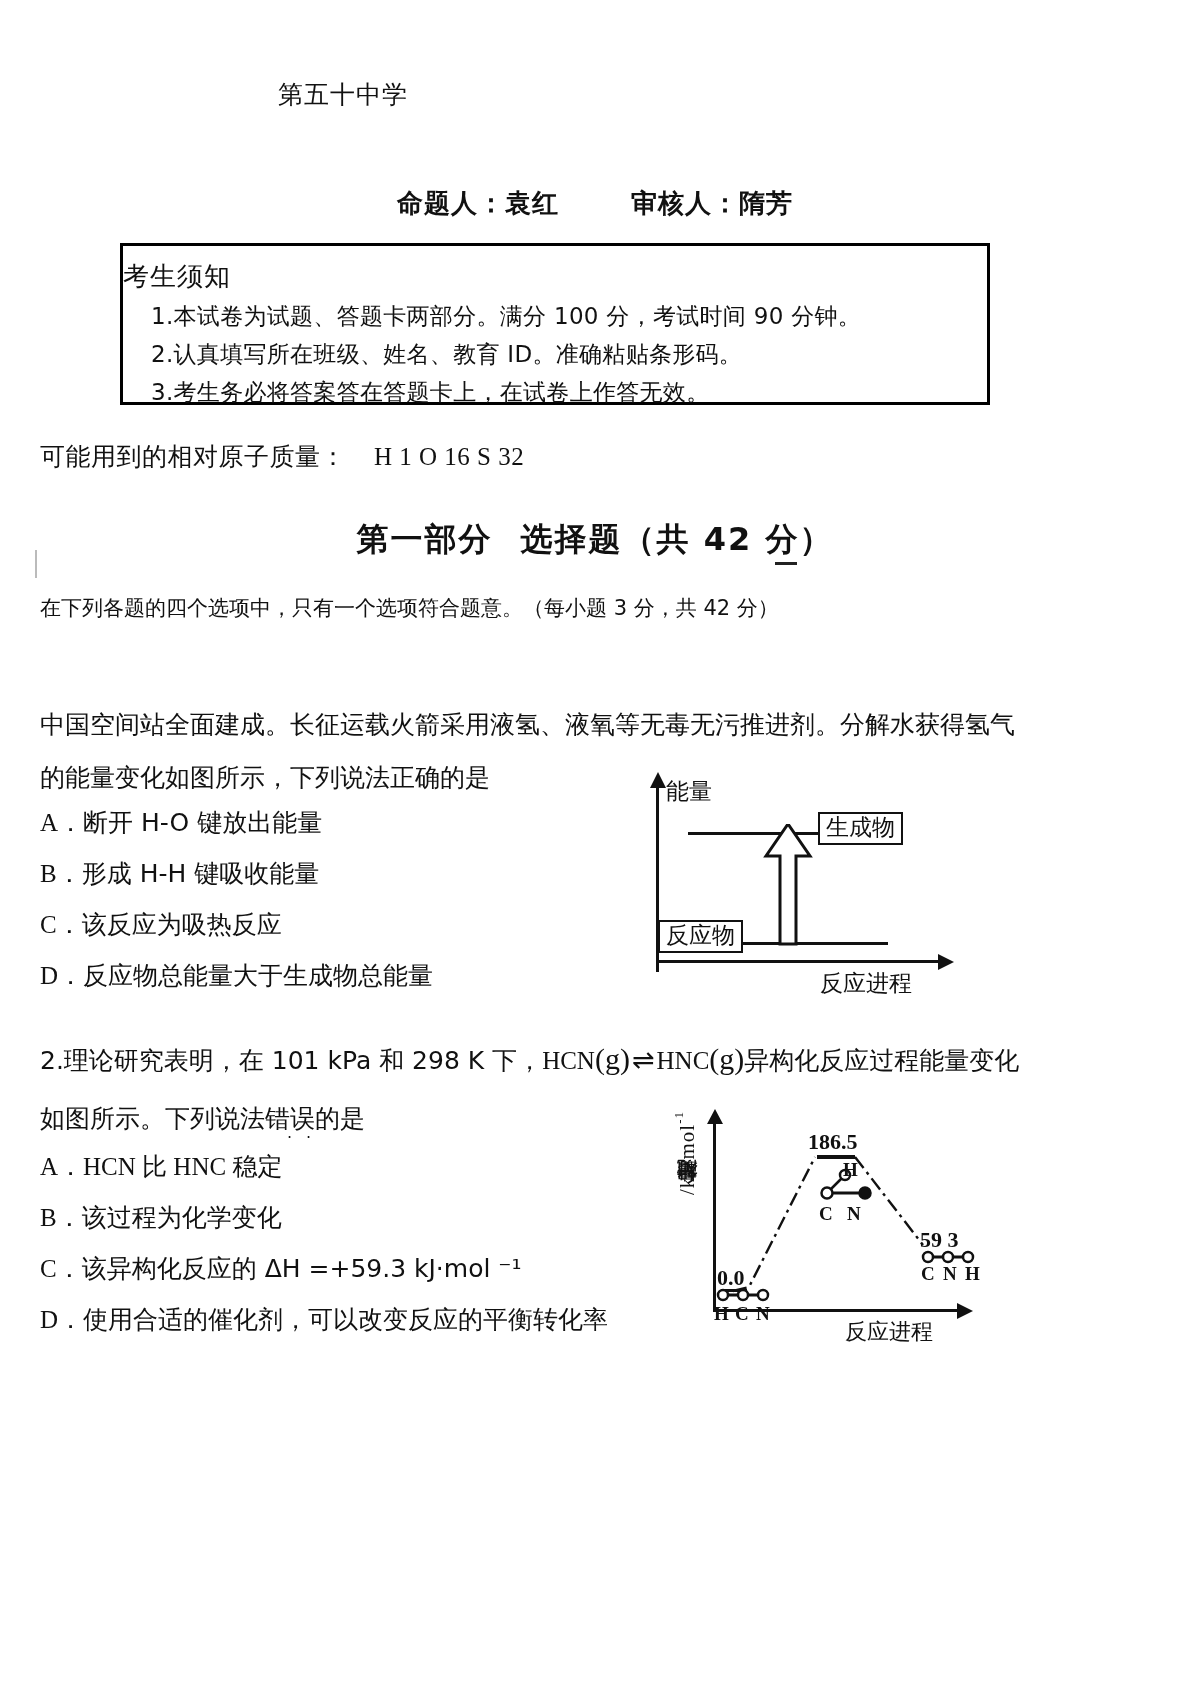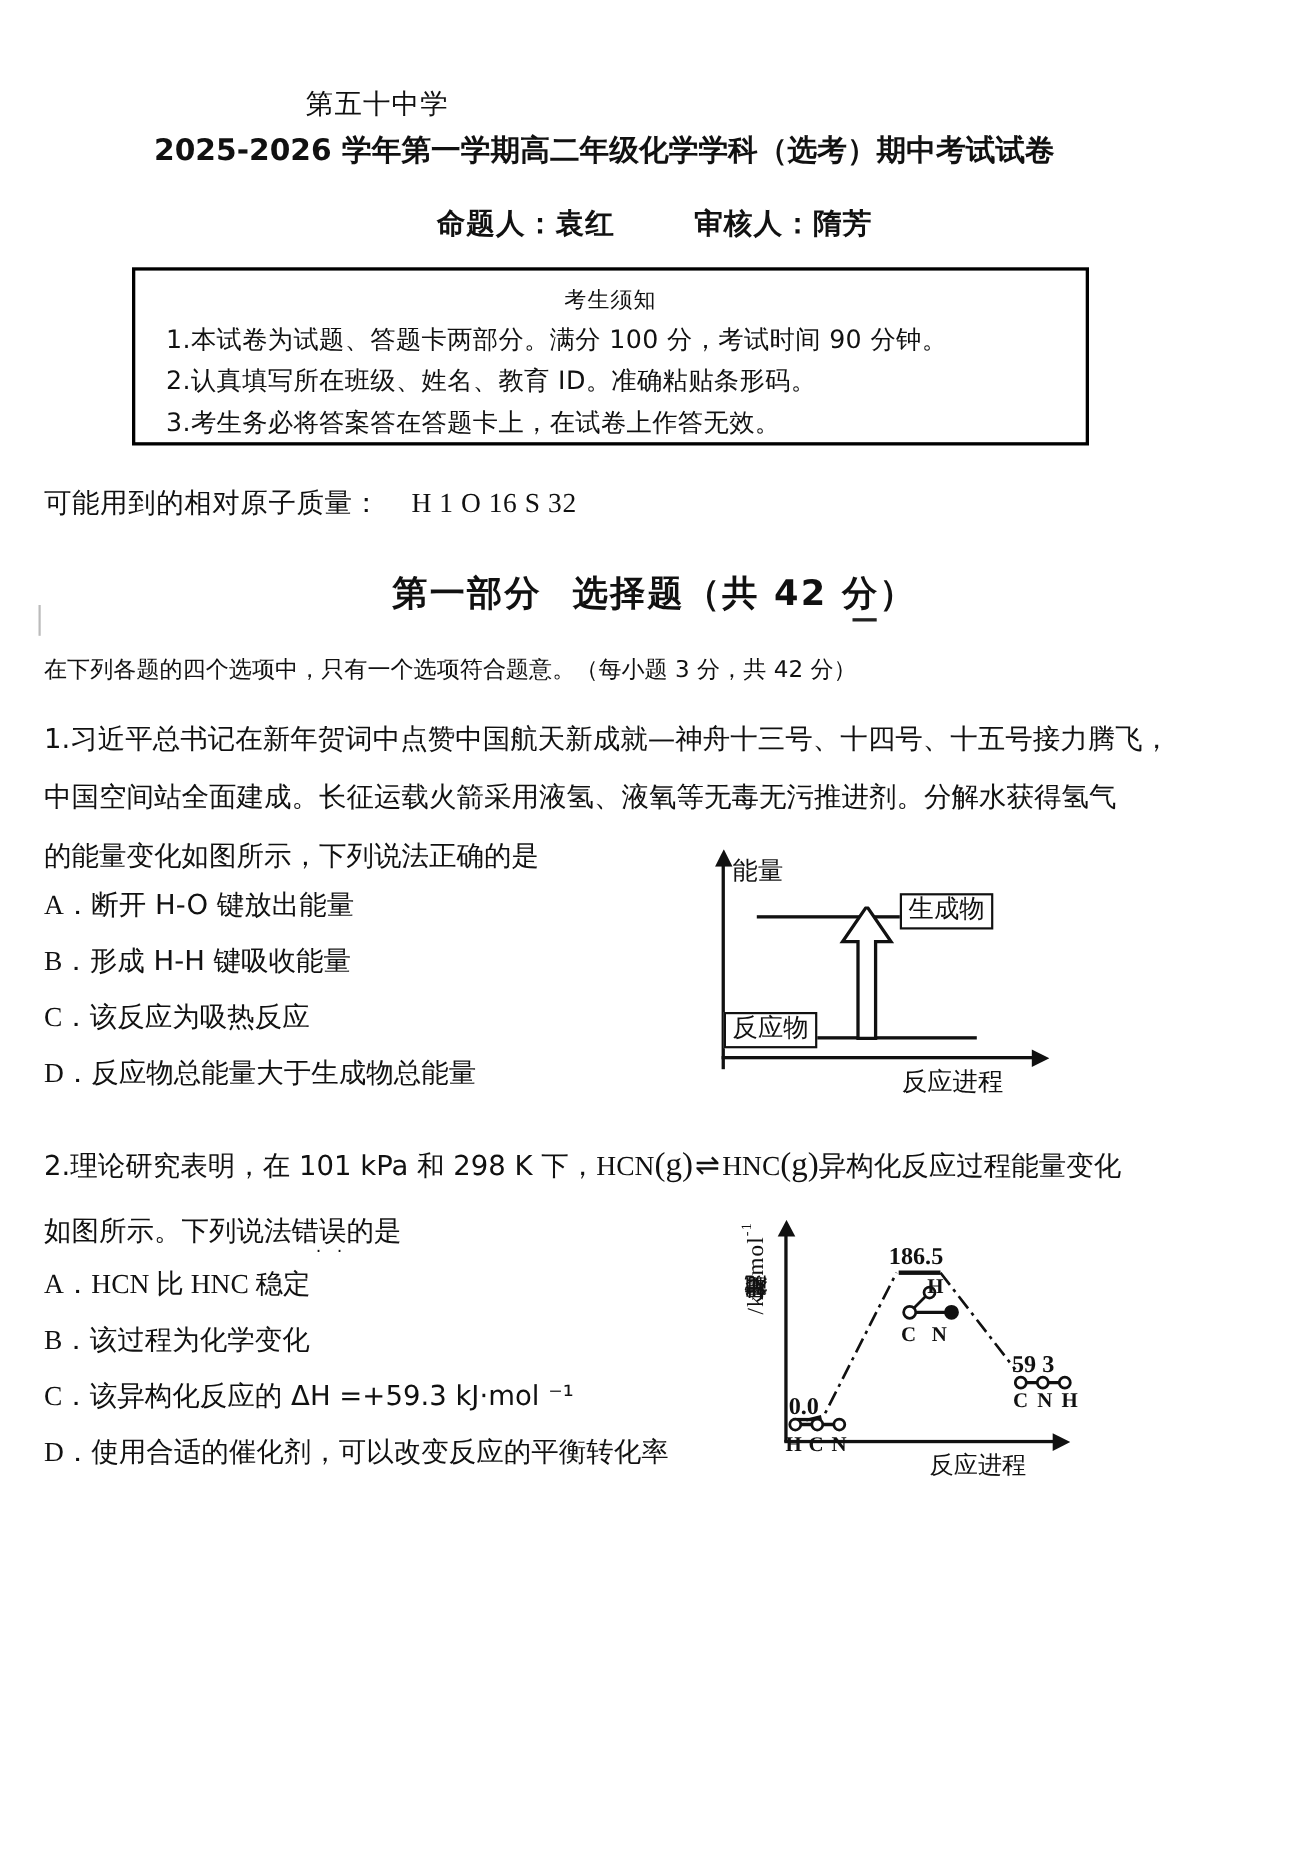--- a/index.html
+++ b/index.html
@@ -24,21 +24,21 @@
     text-align:center;font-size:26px;font-weight:bold;letter-spacing:1px;
   }
   .authors .gap{display:inline-block;width:52px;}
 
   
   .notice{
     position:absolute;left:120px;top:243px;width:870px;height:162px;
     border:3px solid #000;box-sizing:border-box;
   }
   .notice-title{
-    text-align:center;font-size:20px;margin-top:13px;letter-spacing:1px;
+    text-align:left;font-size:26px;margin-top:13px;letter-spacing:1px;
   }
   .notice-line{
     font-size:23px;margin:7px 0 0 28px;letter-spacing:0.3px;white-space:nowrap;
   }
 
   
   .masses{
     position:absolute;left:40px;top:440px;font-size:25px;letter-spacing:0.5px;
   }
   .masses .el{font-family:"Liberation Serif",serif;margin-left:28px;}
@@ -95,21 +95,20 @@
   .val{position:absolute;font-size:22px;font-weight:bold;font-family:"Liberation Serif",serif;white-space:nowrap;}
   .atom{position:absolute;font-size:19px;font-weight:bold;font-family:"Liberation Serif",serif;}
   .plateau{position:absolute;background:#111;height:4px;}
 </style>
 </head>
 <body>
 
 <div class="page">
 
   <div class="school">第五十中学</div>
-  <div class="maintitle">2025-2026 学年第一学期高二年级化学学科（选考）期中考试试卷</div>
   <div class="authors">
     <span>命题人：袁红</span>
     <span class="gap"></span>
     <span>审核人：隋芳</span>
   </div>
 
   <div class="notice">
     <div class="notice-title">考生须知</div>
     <div class="notice-line">1.本试卷为试题、答题卡两部分。满分 100 分，考试时间 90 分钟。</div>
     <div class="notice-line">2.认真填写所在班级、姓名、教育 ID。准确粘贴条形码。</div>
@@ -121,21 +120,20 @@
   </div>
 
   <div class="tick-artifact"></div>
   <div class="parttitle">
     <span>第一部分</span><span class="sp"></span><span>选择题（共 42 分）</span>
   </div>
   <div class="dash-artifact"></div>
 
   <div class="instruction">在下列各题的四个选项中，只有一个选项符合题意。（每小题 3 分，共 42 分）</div>
 
-  <div class="qtext" style="left:40px;top:655px;">1.习近平总书记在新年贺词中点赞中国航天新成就—神舟十三号、十四号、十五号接力腾飞，</div>
   <div class="qtext" style="left:40px;top:708px;">中国空间站全面建成。长征运载火箭采用液氢、液氧等无毒无污推进剂。分解水获得氢气</div>
   <div class="qtext" style="left:40px;top:761px;">的能量变化如图所示，下列说法正确的是</div>
 
   <div class="opt" style="left:40px;top:857px;">
     <span class="lab">B．</span><span>形成 H-H 键吸收能量</span>
   </div>
   <div class="opt" style="left:40px;top:806px;">
     <span class="lab">A．</span><span>断开 H-O 键放出能量</span>
   </div>
   <div class="opt" style="left:40px;top:908px;">

